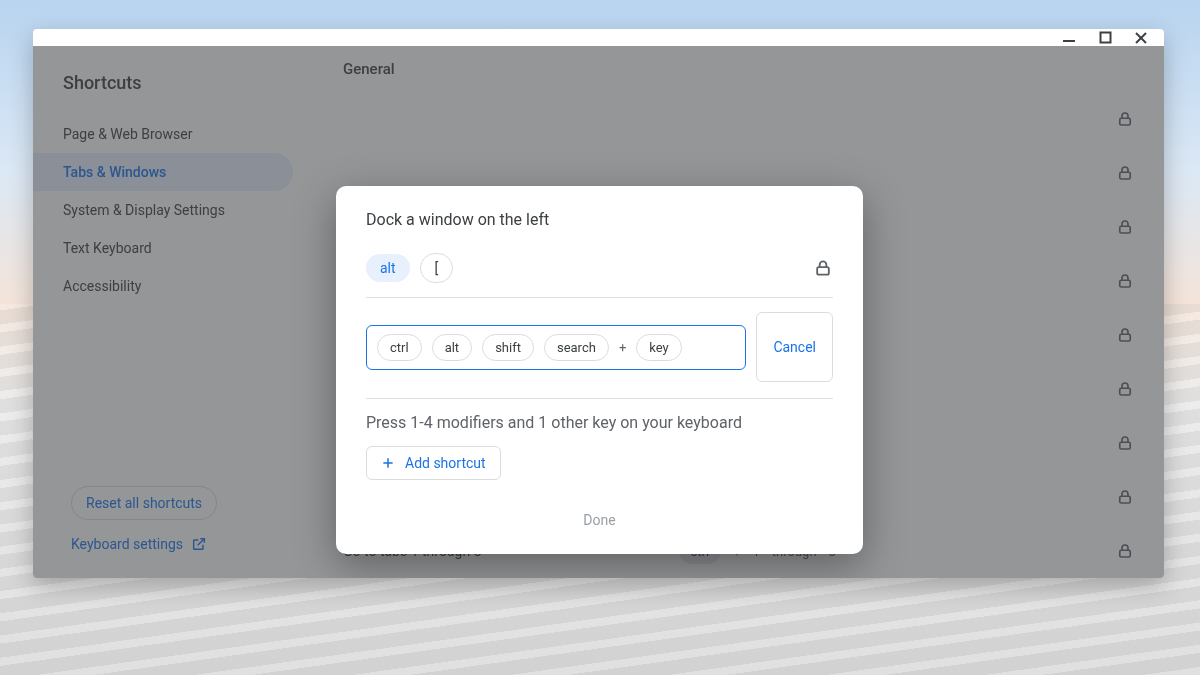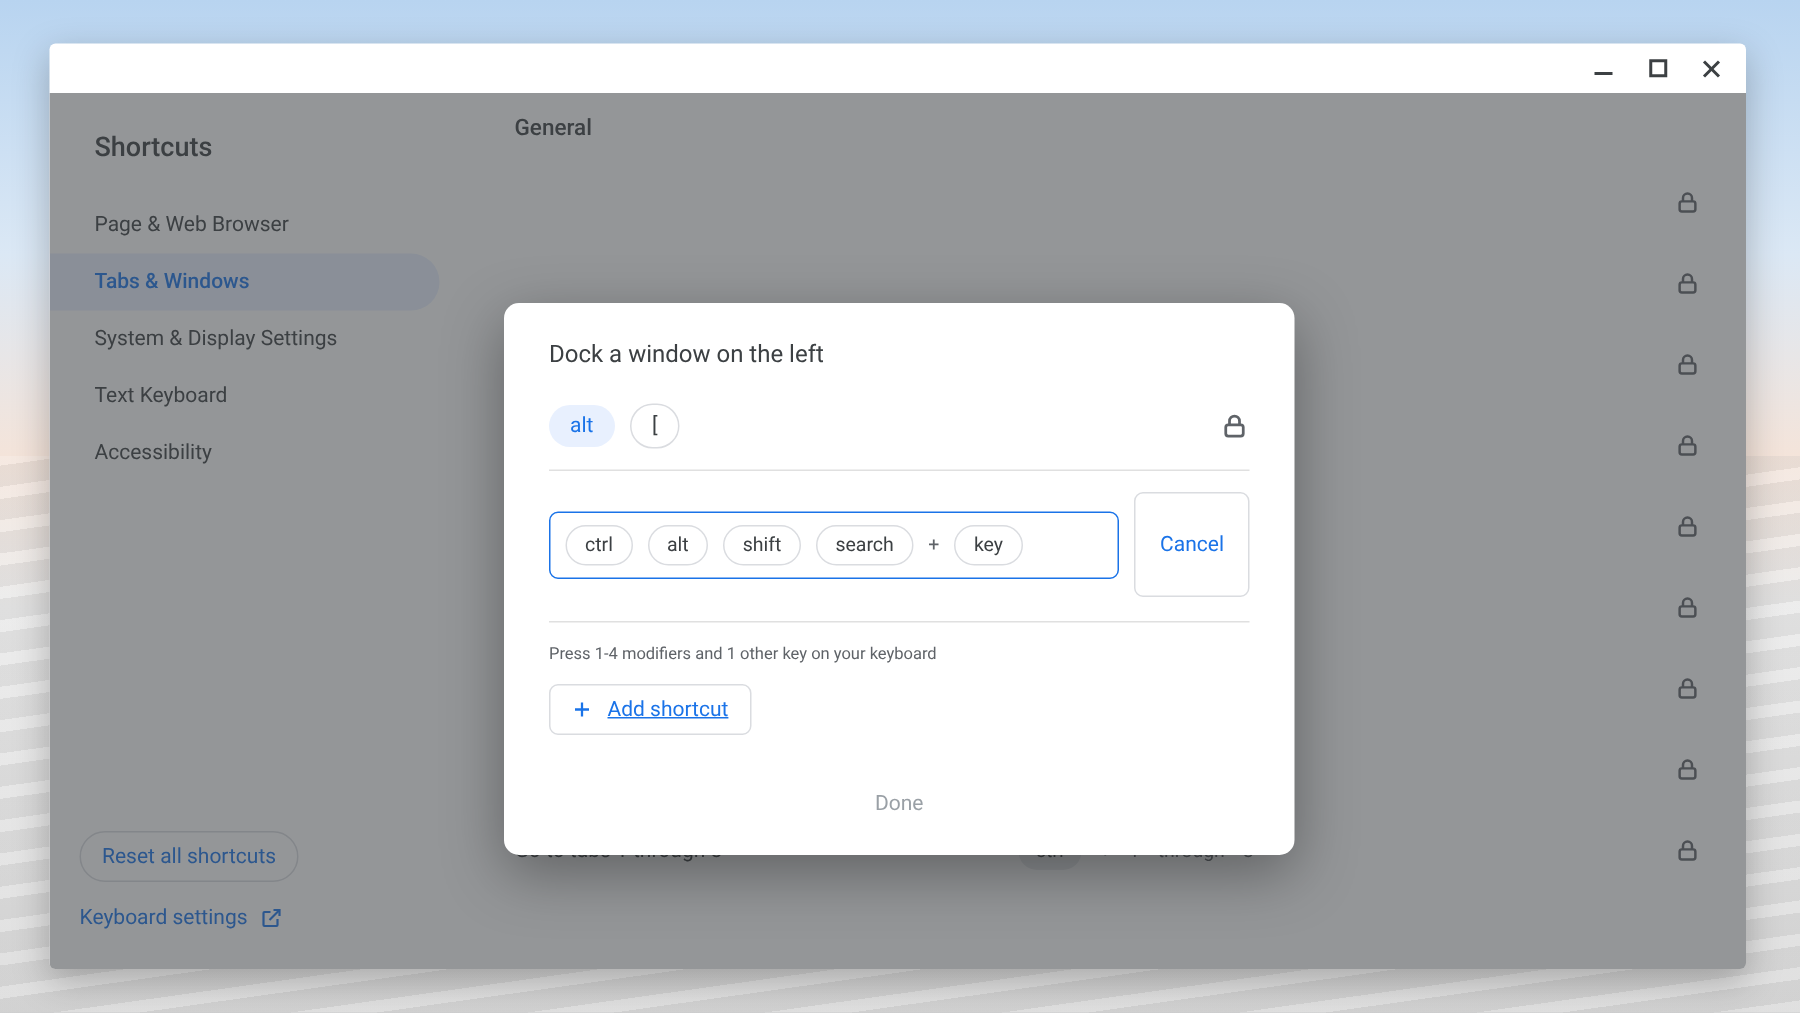--- a/index.html
+++ b/index.html
@@ -7,39 +7,39 @@
   .wallpaper {
     position: absolute; inset: 0;
     background: linear-gradient(180deg, #b8d4f0 0%, #dbe8f5 25%, #f4e4da 45%, #e8e8e8 60%, #d8d8d8 100%);
   }
   .wallpaper::after {
     content: ""; position: absolute; left: 0; right: 0; bottom: 0; height: 55%;
     background: repeating-linear-gradient(-8deg, rgba(255,255,255,.4) 0 8px, rgba(180,180,180,.35) 8px 22px);
     opacity: .5;
   }
   .app-window {
-    position: absolute; left: 33px; top: 29px; width: 1131px; height: 617px;
+    position: absolute; left: 33px; top: 29px; width: 1131px; height: 549px;
     background: #fff; border-radius: 4px; box-shadow: 0 8px 24px rgba(0,0,0,.25);
     display: flex; flex-direction: column; overflow: hidden;
   }
   .titlebar {
     height: 33px; display: flex; justify-content: flex-end; align-items: center; gap: 22px;
     padding: 0 16px;
   }
   .titlebar .tbtn { width: 14px; height: 14px; display: flex; align-items: center; justify-content: center; color: #3c4043; cursor: pointer; }
   .content-area { flex: 1; display: flex; position: relative; }
   .sidebar { width: 280px; padding: 10px 0 0 0; display: flex; flex-direction: column; }
   .page-title { font-size: 18px; font-weight: 500; color: #3c4043; padding: 16px 0 22px 30px; }
   .nav-list { display: flex; flex-direction: column; }
   .nav-item {
     padding: 11px 20px 11px 30px; font-size: 14px; color: #3c4043; cursor: pointer;
     border-radius: 0 20px 20px 0; margin-right: 20px;
   }
   .nav-item.active { background: #e8f0fe; color: #1a73e8; font-weight: 500; }
-  .sidebar-footer { margin-top: auto; padding: 0 0 26px 20px; display: flex; flex-direction: column; gap: 16px; }
+  .sidebar-footer { margin-top: auto; padding: 0 0 26px 38px; display: flex; flex-direction: column; gap: 16px; }
   .reset-btn {
     align-self: flex-start; font-size: 14px; color: #1a73e8; border: 1px solid #dadce0;
     padding: 8px 14px; border-radius: 18px; background: transparent; cursor: pointer;
   }
   .kb-settings { font-size: 14px; color: #1a73e8; display: inline-flex; align-items: center; gap: 8px; cursor: pointer; }
   .main { flex: 1; padding: 14px 30px 0 30px; }
   .section-heading { font-size: 15px; font-weight: 500; color: #3c4043; padding-bottom: 14px; }
   .shortcut-row {
     display: flex; align-items: center; height: 54px; font-size: 14px; color: #3c4043;
   }
@@ -70,26 +70,25 @@
   .key-input {
     flex: 1; border: 1px solid #1a73e8; border-radius: 6px; padding: 8px 10px;
     display: flex; align-items: center; gap: 10px;
   }
   .key-input .pill { padding: 5px 12px; font-size: 13px; }
   .key-input .plus { color: #5f6368; font-size: 13px; }
   .cancel-btn {
     border: 1px solid #dadce0; background: #fff; color: #1a73e8; font-size: 14px;
     padding: 26px 16px; border-radius: 6px; cursor: pointer;
   }
-  .hint { font-size: 11px; color: #5f6368; margin-bottom: 14px; }
+  .hint { font-size: 16px; color: #5f6368; margin-bottom: 14px; }
   .add-btn {
     display: inline-flex; align-items: center; gap: 10px; border: 1px solid #dadce0;
     background: #fff; color: #1a73e8; font-size: 14px; padding: 8px 14px; border-radius: 6px; cursor: pointer;
     align-self: flex-start;
-    text-decoration: underline;
   }
   .dialog-footer { margin-top: auto; display: flex; justify-content: center; }
   .done-btn { color: #9aa0a6; font-size: 14px; background: none; border: none; padding: 8px 4px; cursor: pointer; }
 
   svg { display: block; }
 </style>
 </head>
 <body>
 
 <div class="wallpaper"></div>

